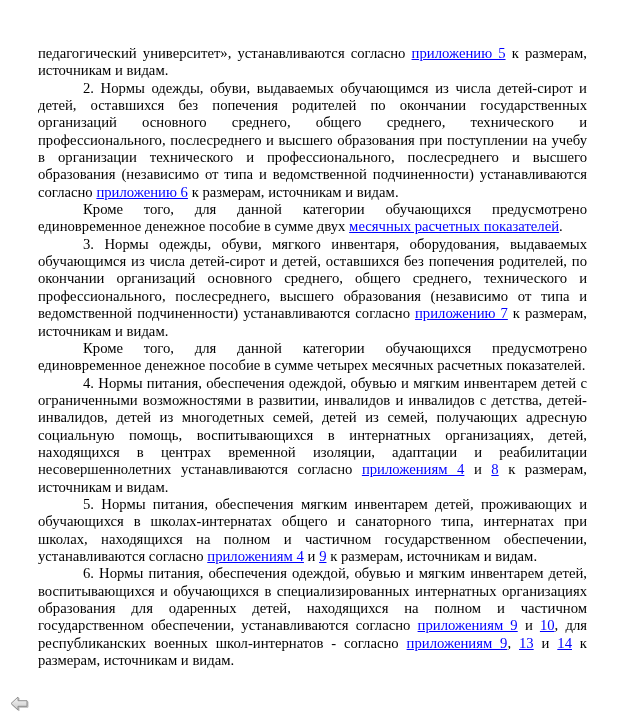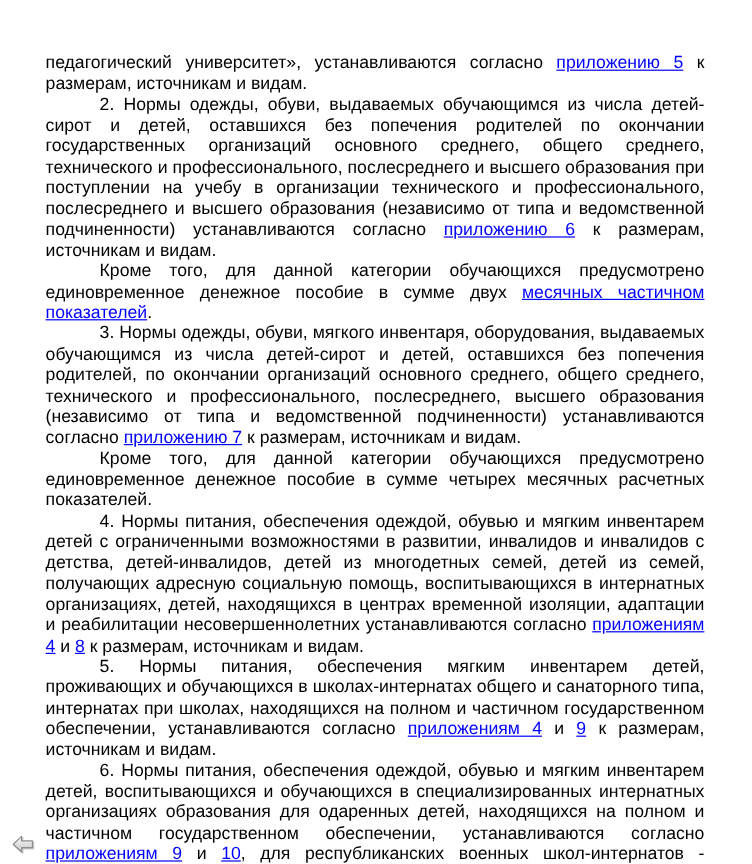--- a/index.html
+++ b/index.html
@@ -6,21 +6,21 @@
     margin: 0;
     padding: 0;
     background: #ffffff;
   }
   #page {
     position: relative;
     width: 627px;
     height: 720px;
     background: #ffffff;
     overflow: hidden;
-    font-family: Liberation Sans, sans-serif;
+    font-family: Liberation Serif, serif;
   }
   #doc {
     position: absolute;
     top: 45px;
     left: 38px;
     width: 549px;
     color: #000000;
     font-size: 14.7px;
     line-height: 17.35px;
     text-align: justify;
@@ -48,21 +48,21 @@
     filter: drop-shadow(1px 1px 0px #c0c0c0);
   }
 </style>
 </head>
 <body>
 
 <div id="page">
   <div id="doc" style="color: rgb(0, 0, 0);">
       <p class="para"><span>педагогический университет», устанавливаются согласно </span><a href="#" class="doc-link" style="color: rgb(0, 0, 255);">приложению 5</a><span> к размерам, источникам и видам.</span></p>
       <p class="para indent"><span>2. Нормы одежды, обуви, выдаваемых обучающимся из числа детей-сирот и детей, оставшихся без попечения родителей по окончании государственных организаций основного среднего, общего среднего, технического и профессионального, послесреднего и высшего образования при поступлении на учебу в организации технического и профессионального, послесреднего и высшего образования (независимо от типа и ведомственной подчиненности) устанавливаются согласно </span><a href="#" class="doc-link" style="color: rgb(0, 0, 255);">приложению 6</a><span> к размерам, источникам и видам.</span></p>
-      <p class="para indent"><span>Кроме того, для данной категории обучающихся предусмотрено единовременное денежное пособие в сумме двух </span><a href="#" class="doc-link" style="color: rgb(0, 0, 255);">месячных частичном показателей</a><span>.</span></p>
+      <p class="para indent"><span>Кроме того, для данной категории обучающихся предусмотрено единовременное денежное пособие в сумме двух </span><a href="#" class="doc-link" style="color: rgb(0, 0, 255);">месячных расчетных показателей</a><span>.</span></p>
       <p class="para indent"><span>3. Нормы одежды, обуви, мягкого инвентаря, оборудования, выдаваемых обучающимся из числа детей-сирот и детей, оставшихся без попечения родителей, по окончании организаций основного среднего, общего среднего, технического и профессионального, послесреднего, высшего образования (независимо от типа и ведомственной подчиненности) устанавливаются согласно </span><a href="#" class="doc-link" style="color: rgb(0, 0, 255);">приложению 7</a><span> к размерам, источникам и видам.</span></p>
       <p class="para indent"><span>Кроме того, для данной категории обучающихся предусмотрено единовременное денежное пособие в сумме четырех месячных расчетных показателей.</span></p>
       <p class="para indent"><span>4. Нормы питания, обеспечения одеждой, обувью и мягким инвентарем детей с ограниченными возможностями в развитии, инвалидов и инвалидов с детства, детей-инвалидов, детей из многодетных семей, детей из семей, получающих адресную социальную помощь, воспитывающихся в интернатных организациях, детей, находящихся в центрах временной изоляции, адаптации и реабилитации несовершеннолетних устанавливаются согласно </span><a href="#" class="doc-link" style="color: rgb(0, 0, 255);">приложениям 4</a><span> и </span><a href="#" class="doc-link" style="color: rgb(0, 0, 255);">8</a><span> к размерам, источникам и видам.</span></p>
       <p class="para indent"><span>5. Нормы питания, обеспечения мягким инвентарем детей, проживающих и обучающихся в школах-интернатах общего и санаторного типа, интернатах при школах, находящихся на полном и частичном государственном обеспечении, устанавливаются согласно </span><a href="#" class="doc-link" style="color: rgb(0, 0, 255);">приложениям 4</a><span> и </span><a href="#" class="doc-link" style="color: rgb(0, 0, 255);">9</a><span> к размерам, источникам и видам.</span></p>
       <p class="para indent"><span>6. Нормы питания, обеспечения одеждой, обувью и мягким инвентарем детей, воспитывающихся и обучающихся в специализированных интернатных организациях образования для одаренных детей, находящихся на полном и частичном государственном обеспечении, устанавливаются согласно </span><a href="#" class="doc-link" style="color: rgb(0, 0, 255);">приложениям 9</a><span> и </span><a href="#" class="doc-link" style="color: rgb(0, 0, 255);">10</a><span>, для республиканских военных школ-интернатов - согласно </span><a href="#" class="doc-link" style="color: rgb(0, 0, 255);">приложениям 9</a><span>, </span><a href="#" class="doc-link" style="color: rgb(0, 0, 255);">13</a><span> и </span><a href="#" class="doc-link" style="color: rgb(0, 0, 255);">14</a><span> к размерам, источникам и видам.</span></p>
     </div>
 
   <svg id="back-arrow" viewBox="0 0 18 15" xmlns="http://www.w3.org/2000/svg">
     <defs>
       <linearGradient id="arrowGrad" x1="0" y1="0" x2="0" y2="1">

